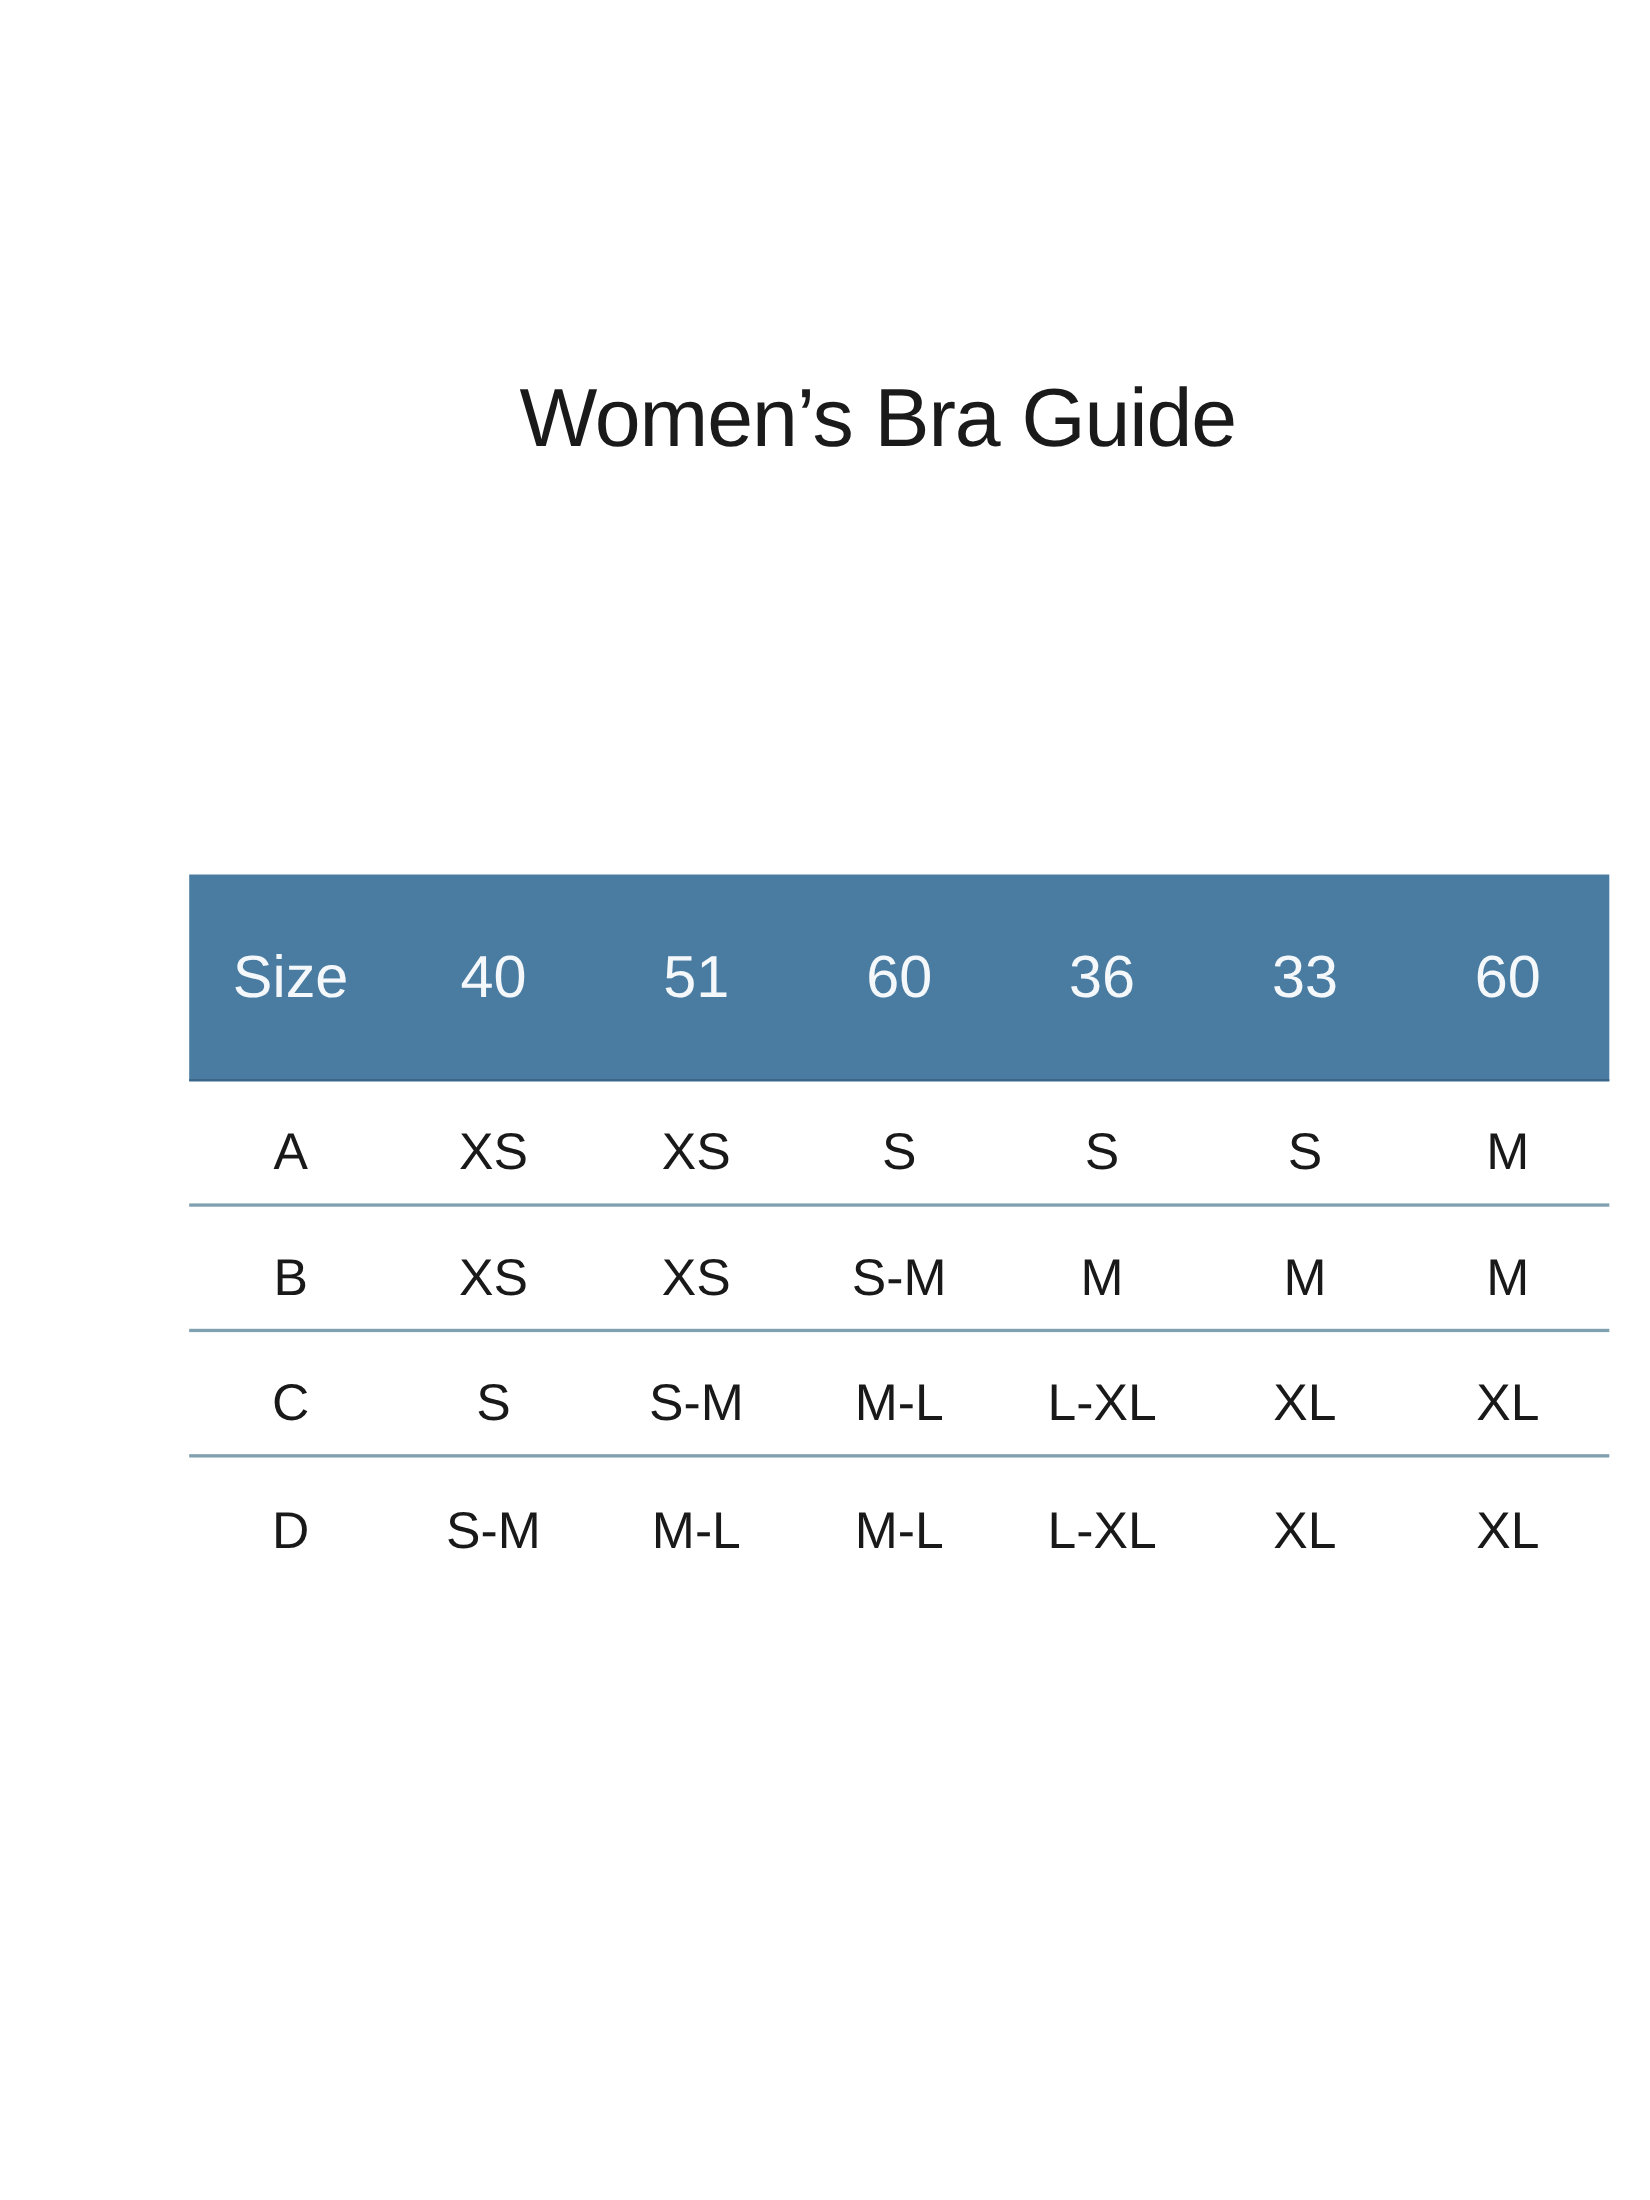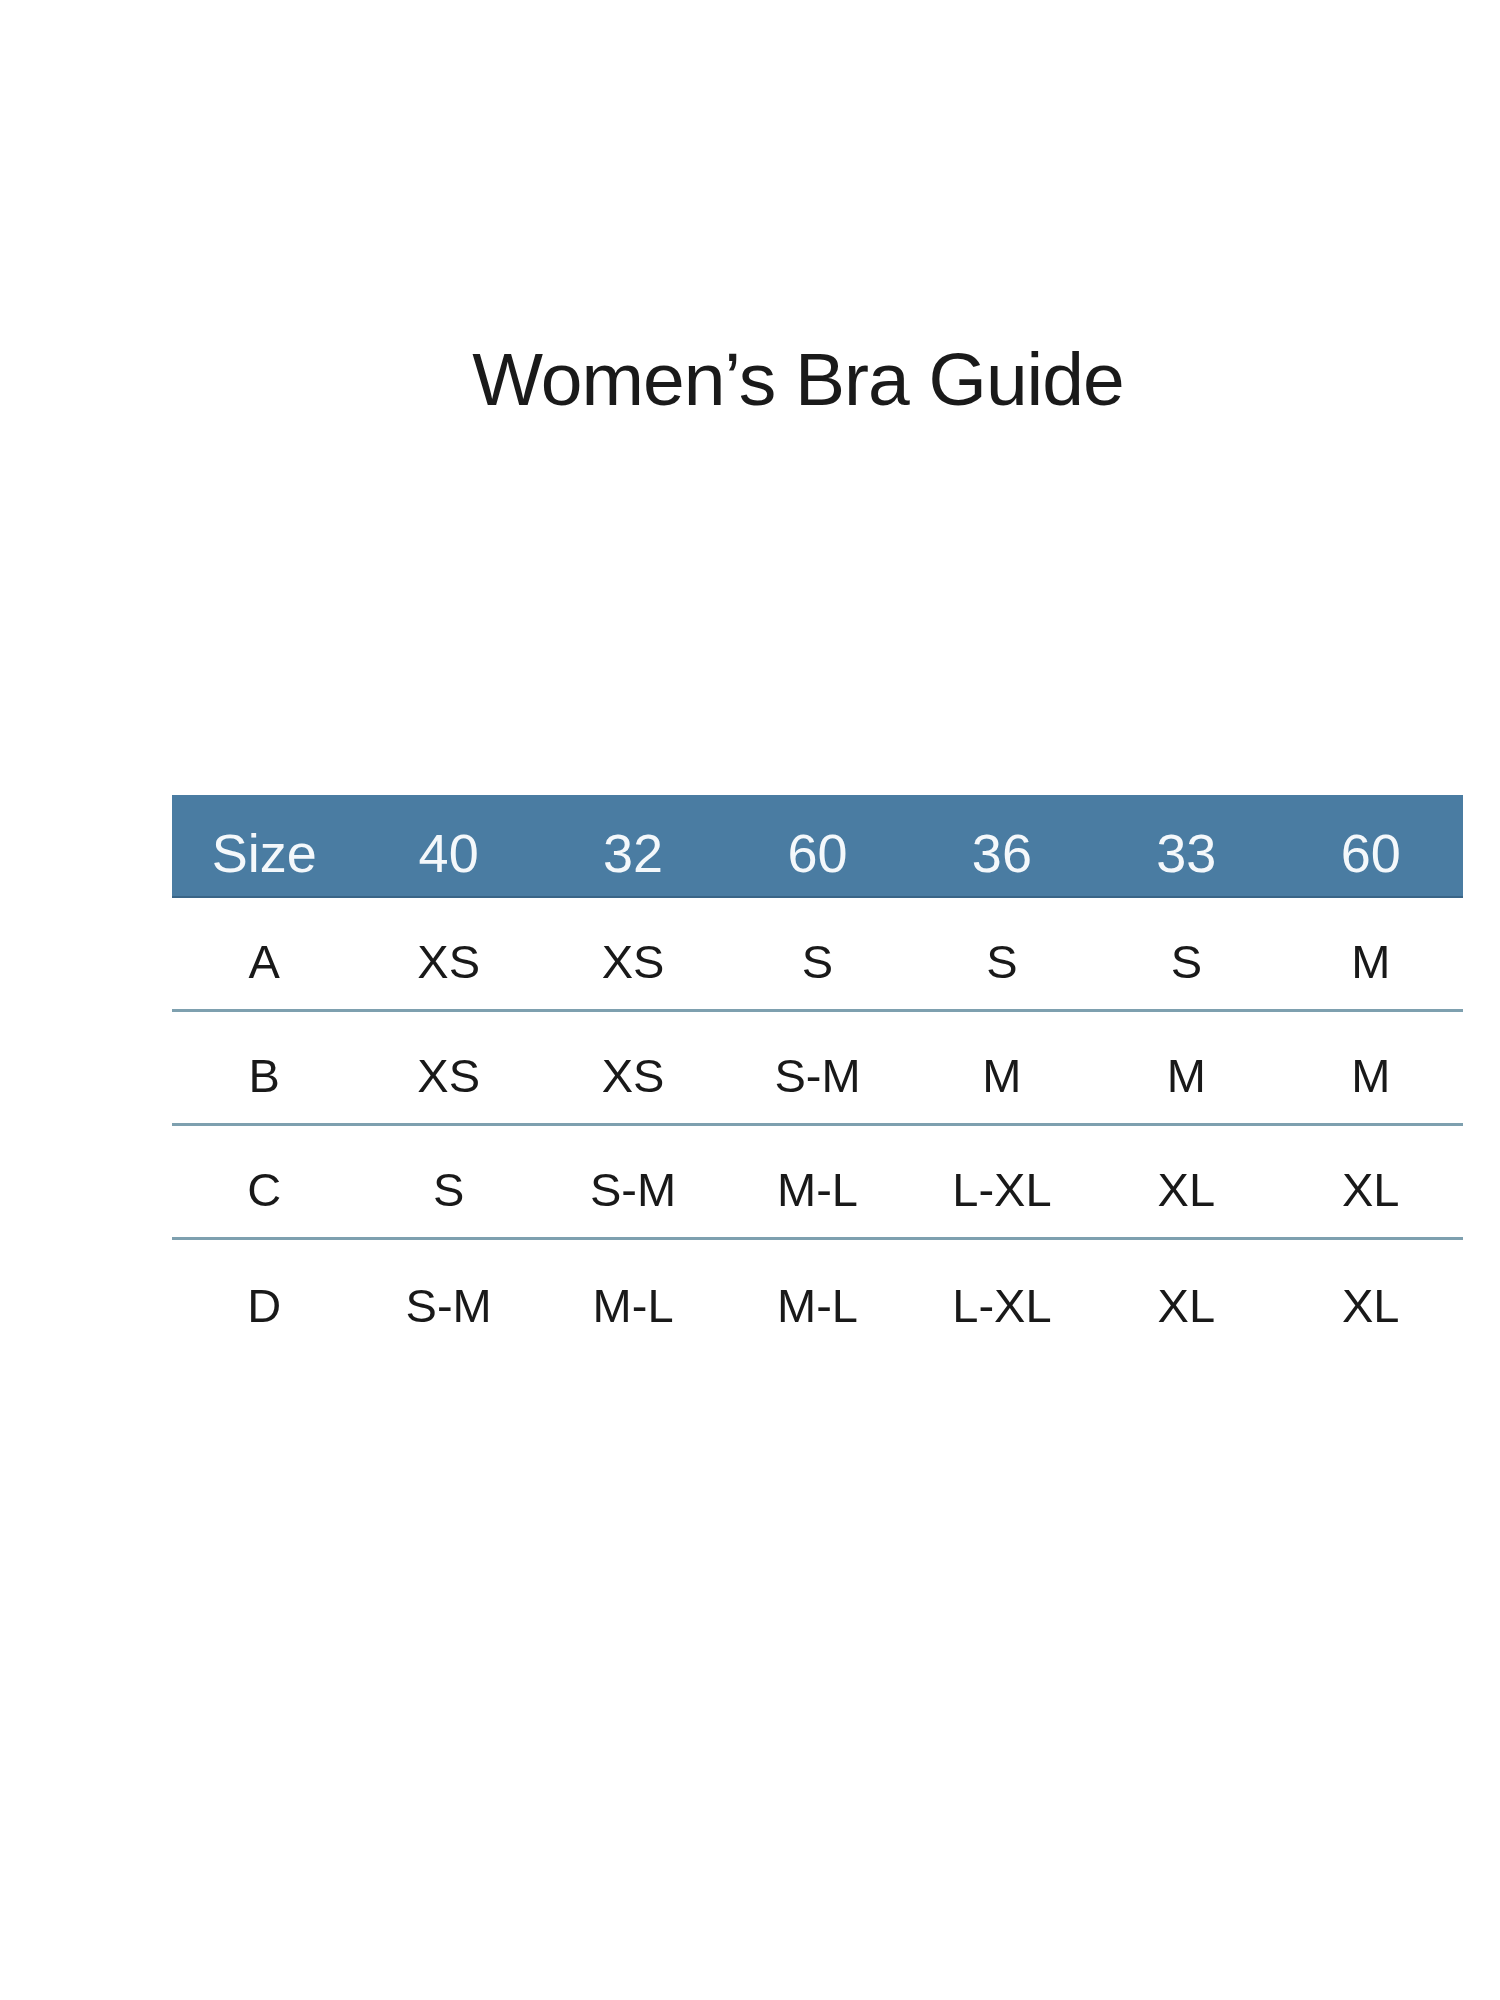--- a/index.html
+++ b/index.html
@@ -28,22 +28,22 @@
     letter-spacing: -1px;
   }
   .size-table {
     position: absolute;
     left: 92px;
     top: 715px;
     width: 1323px;
   }
   .thead {
     display: flex;
-    height: 103px;
-    align-items: flex-end;
+    height: 188px;
+    align-items: center;
     background: var(--header-bg, #4A7CA2);
     border-bottom: 2px solid var(--header-edge, #3A6587);
   }
   .th {
     flex: 1 1 0;
     text-align: center;
     font-size: 54px;
     color: var(--header-fg, #F4F8FB);
     line-height: 1;
   }
@@ -68,21 +68,21 @@
 
 <div class="page">
 
   <h1 class="title">Women’s Bra Guide</h1>
 
   <div class="size-table">
 
     <div class="thead">
       <div class="th">Size</div>
       <div class="th">40</div>
-      <div class="th">32</div>
+      <div class="th">51</div>
       <div class="th">60</div>
       <div class="th">36</div>
       <div class="th">33</div>
       <div class="th">60</div>
     </div>
 
     <div class="trow ruled">
       <div class="td">A</div>
       <div class="td">XS</div>
       <div class="td">XS</div>

